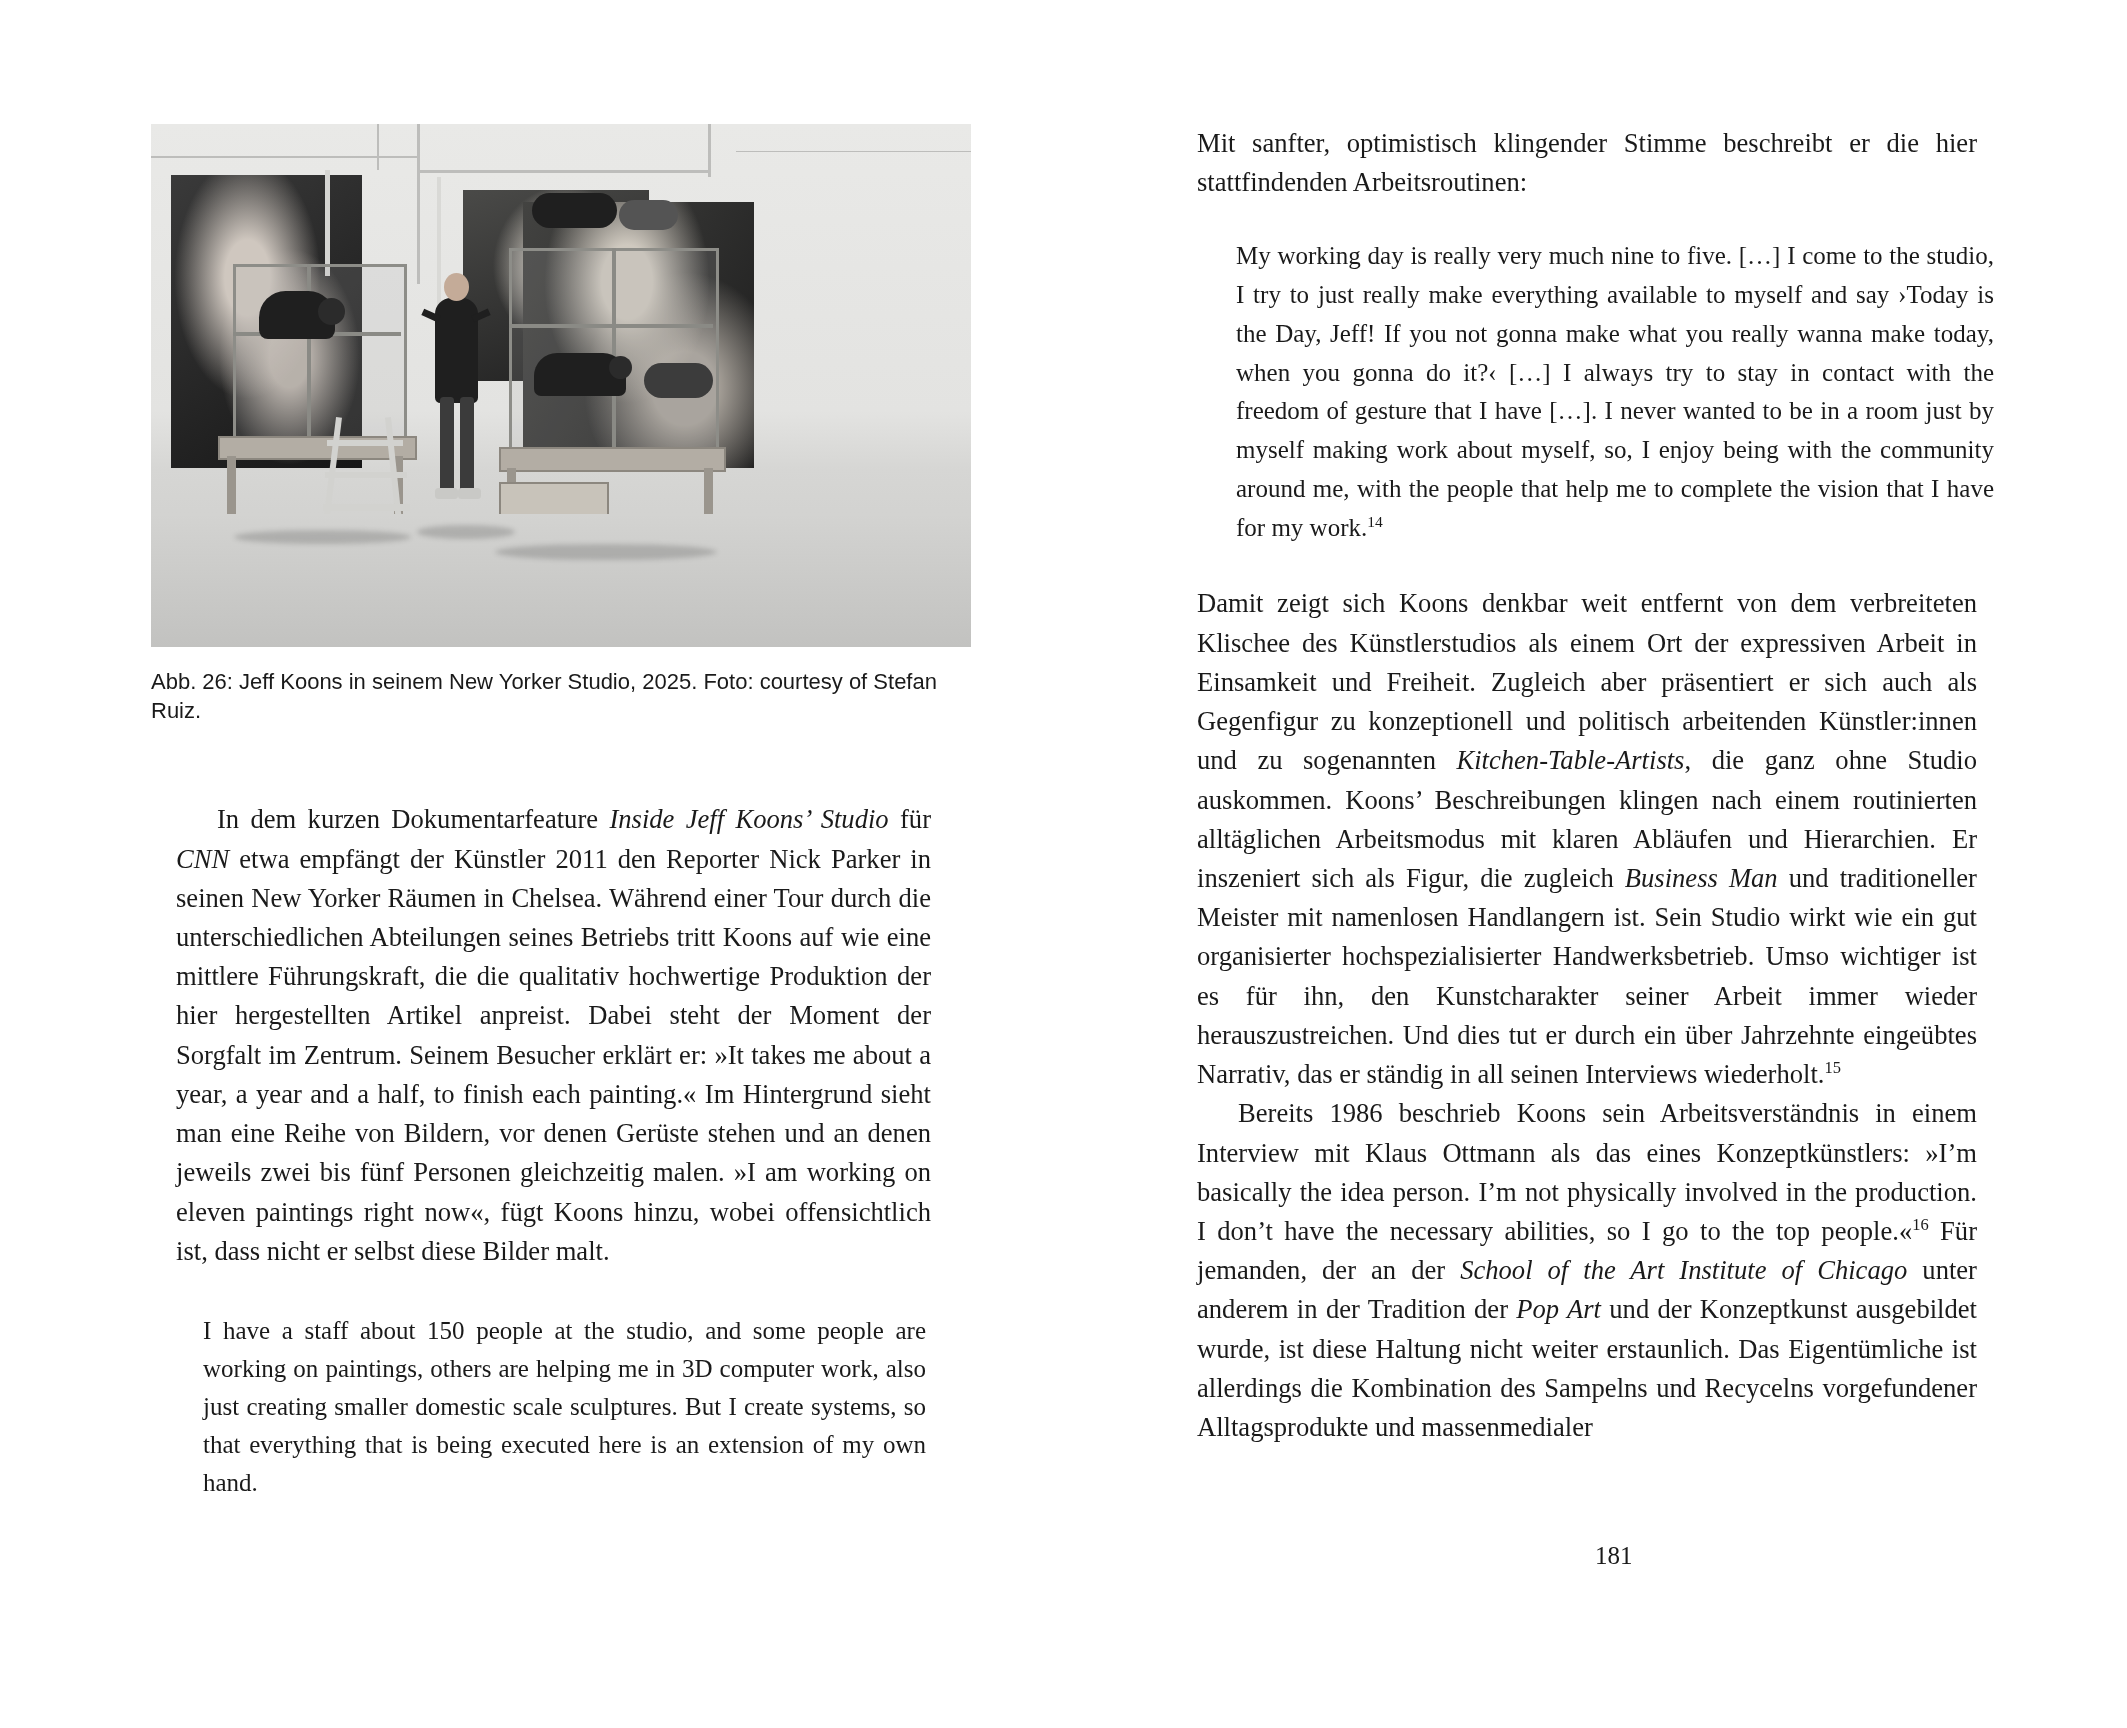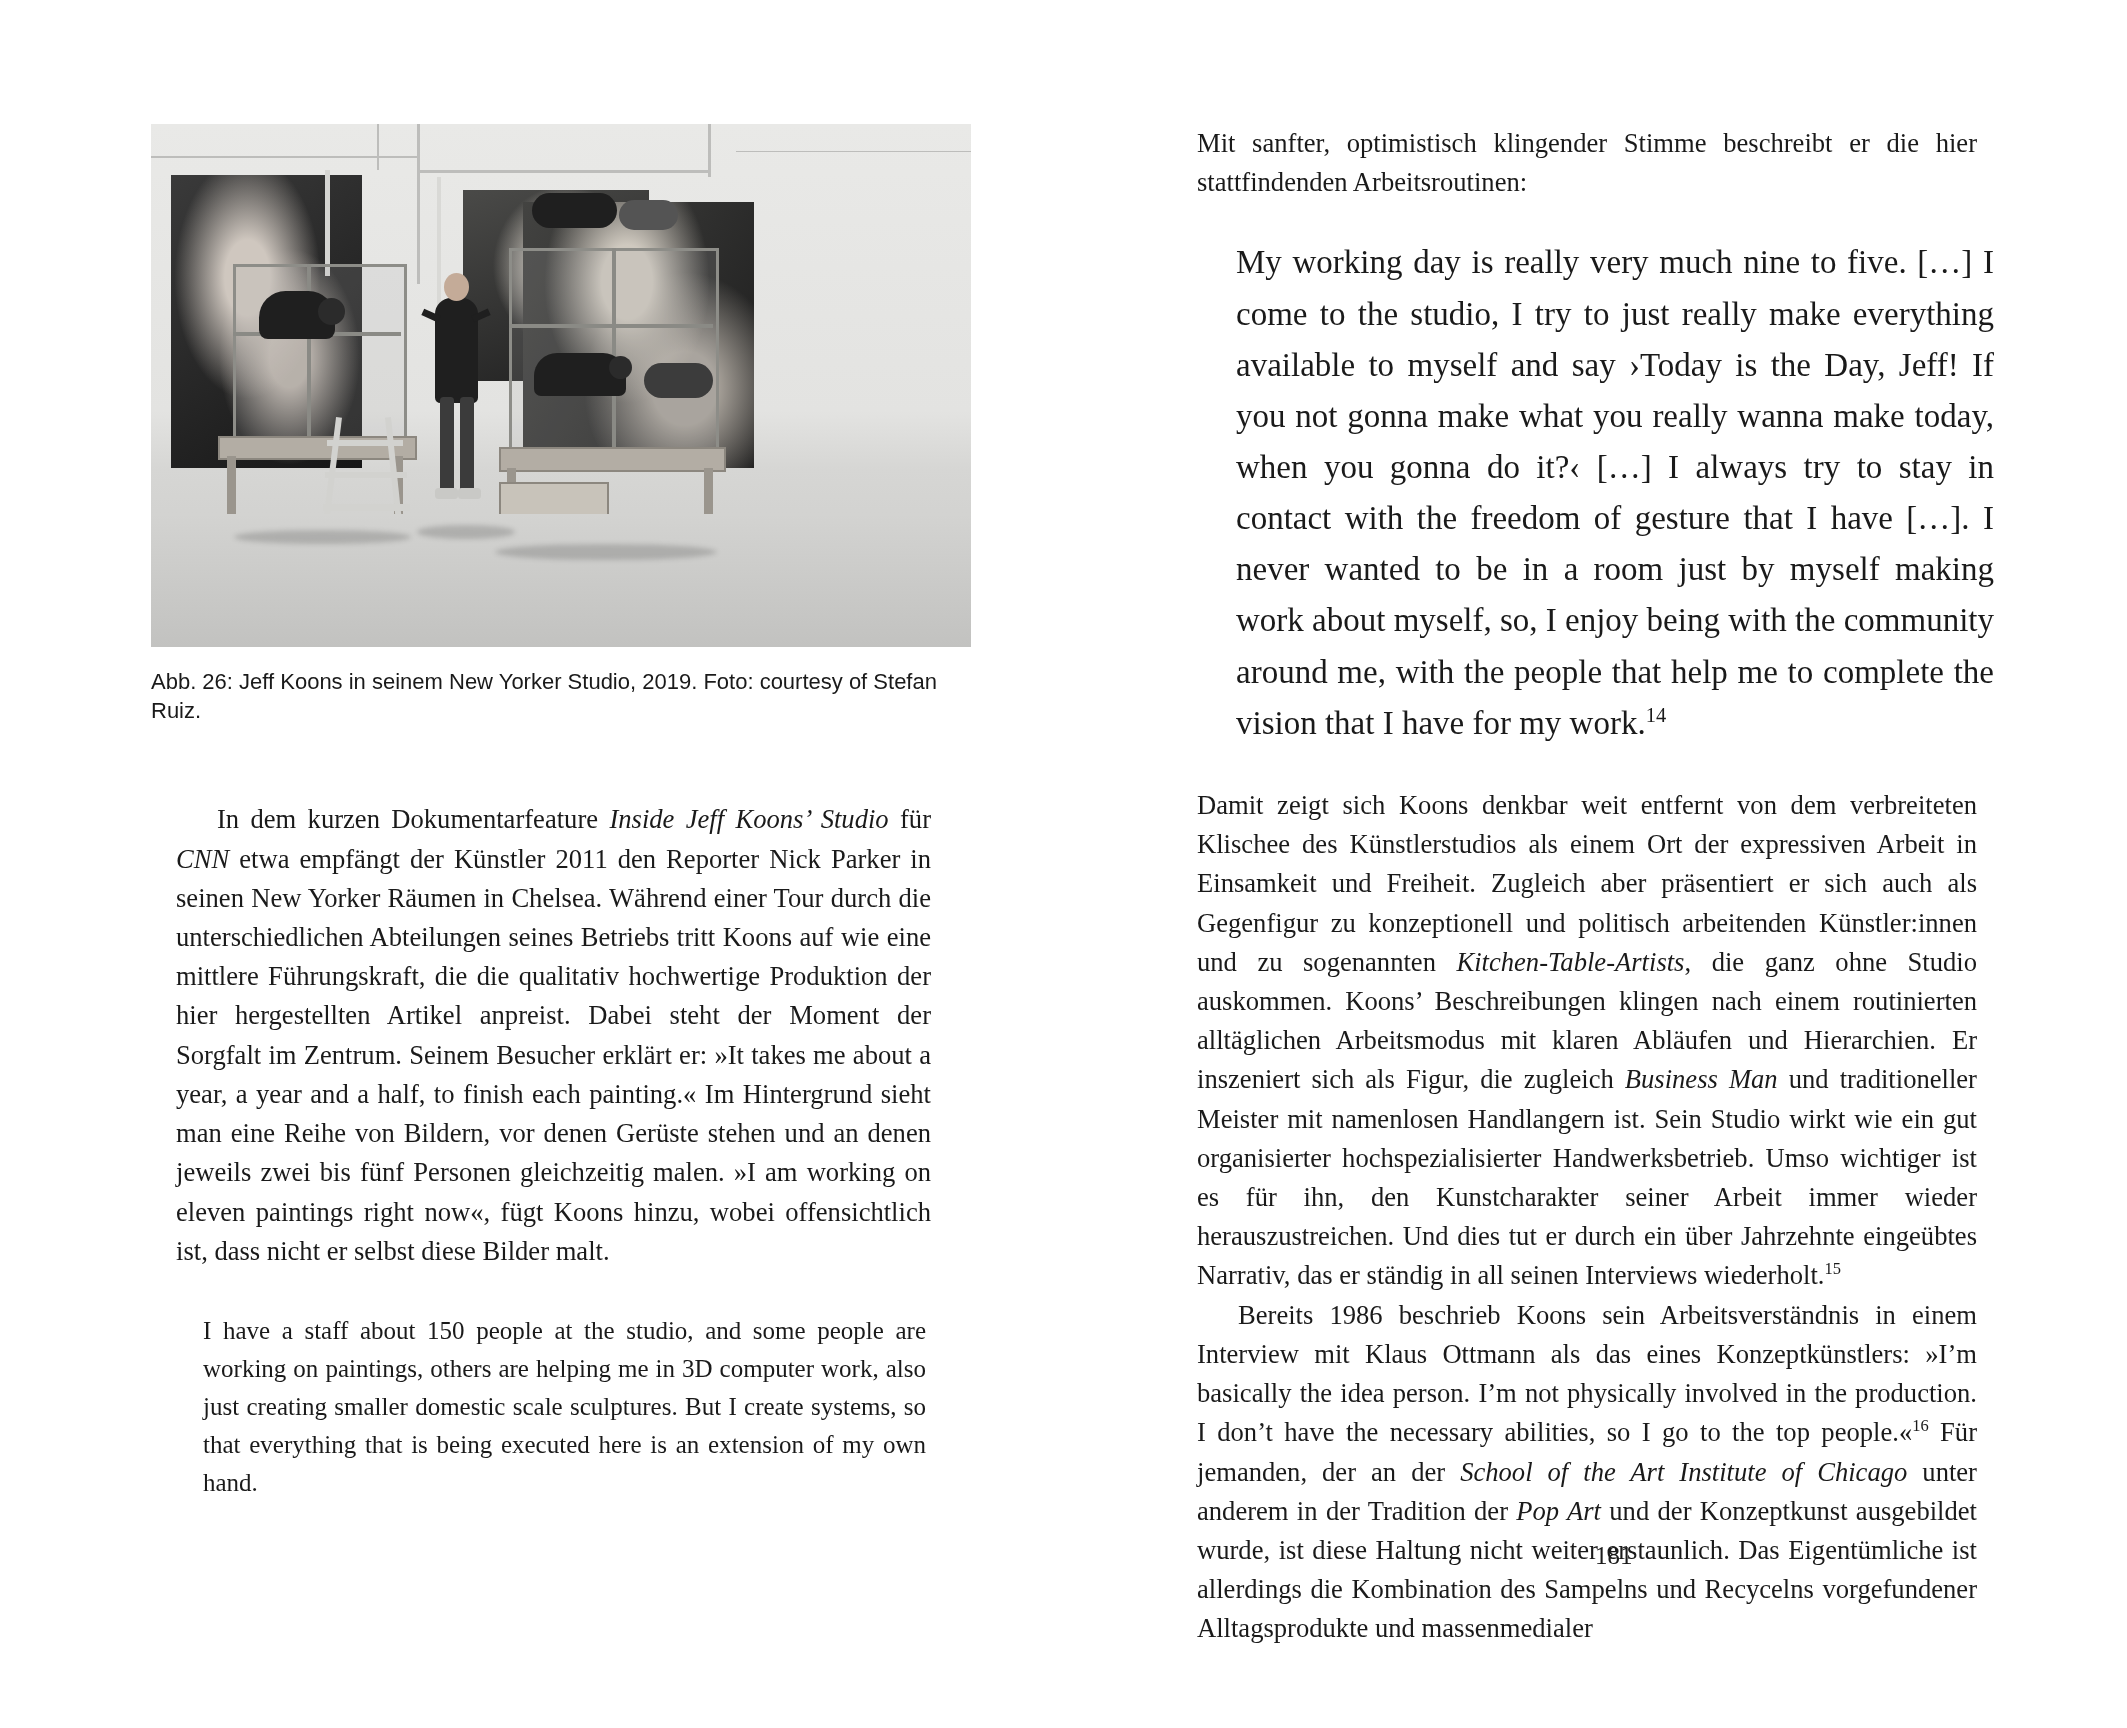--- a/index.html
+++ b/index.html
@@ -154,21 +154,21 @@
   .quote p { margin: 13px; }
   .right-lead {
     font-size: 26.6px;
     line-height: 1.475;
     text-align: justify;
     margin: 0;
   }
   .quote-right {
     margin: 35px 0 16px 39px;
     width: 758px;
-    font-size: 33px;
+    font-size: 25px;
     line-height: 1.55;
     text-align: justify;
   }
   .quote-right p { margin: 0; }
   .after-quote {
     margin-top: 37px;
     font-size: 26.6px;
     line-height: 1.475;
     text-align: justify;
   }
@@ -257,21 +257,21 @@
         </div>
 
         <div class="ph-bench" style="left:348px; top:358px; width:106px; height:59px; background:#c8c3ba;"></div>
         <div class="ph-bench" style="left:266px; top:390px; width:50px; height:19.5px; background:#d0cbc2; border:none;"></div>
 
         <div class="ph-floor"></div>
         <div class="ph-shadow" style="left:266px; top:401px; width:98px; height:14px;"></div>
         <div class="ph-shadow" style="left:83px; top:406px; width:177px; height:14px;"></div>
         <div class="ph-shadow" style="left:344px; top:420px; width:222px; height:16px;"></div>
       </div>
-      <figcaption class="figure-caption">Abb. 26: Jeff Koons in seinem New Yorker Studio, 2019. Foto: courtesy of Stefan Ruiz.</figcaption>
+      <figcaption class="figure-caption">Abb. 26: Jeff Koons in seinem New Yorker Studio, 2025. Foto: courtesy of Stefan Ruiz.</figcaption>
     </figure>
 
     <div class="body-block">
       <p class="indent"><span>In dem kurzen Dokumentarfeature </span><em>Inside Jeff Koons’ Studio</em><span> für </span><em>CNN</em><span> etwa empfängt der Künstler 2011 den Reporter Nick Parker in seinen New Yorker Räumen in Chelsea. Während einer Tour durch die unterschiedlichen Abteilungen seines Betriebs tritt Koons auf wie eine mittlere Führungskraft, die die qualitativ hochwertige Produktion der hier hergestellten Artikel anpreist. Dabei steht der Moment der Sorgfalt im Zentrum. Seinem Besucher erklärt er: »It takes me about a year, a year and a half, to finish each painting.« Im Hintergrund sieht man eine Reihe von Bildern, vor denen Gerüste stehen und an denen jeweils zwei bis fünf Personen gleichzeitig malen. »I am working on eleven paintings right now«, fügt Koons hinzu, wobei offensichtlich ist, dass nicht er selbst diese Bilder malt.</span></p>
     </div>
 
     <blockquote class="quote">
       <p>I have a staff about 150 people at the studio, and some people are working on paintings, others are helping me in 3D computer work, also just creating smaller domestic scale sculptures. But I create systems, so that everything that is being executed here is an extension of my own hand.</p>
     </blockquote>
 

